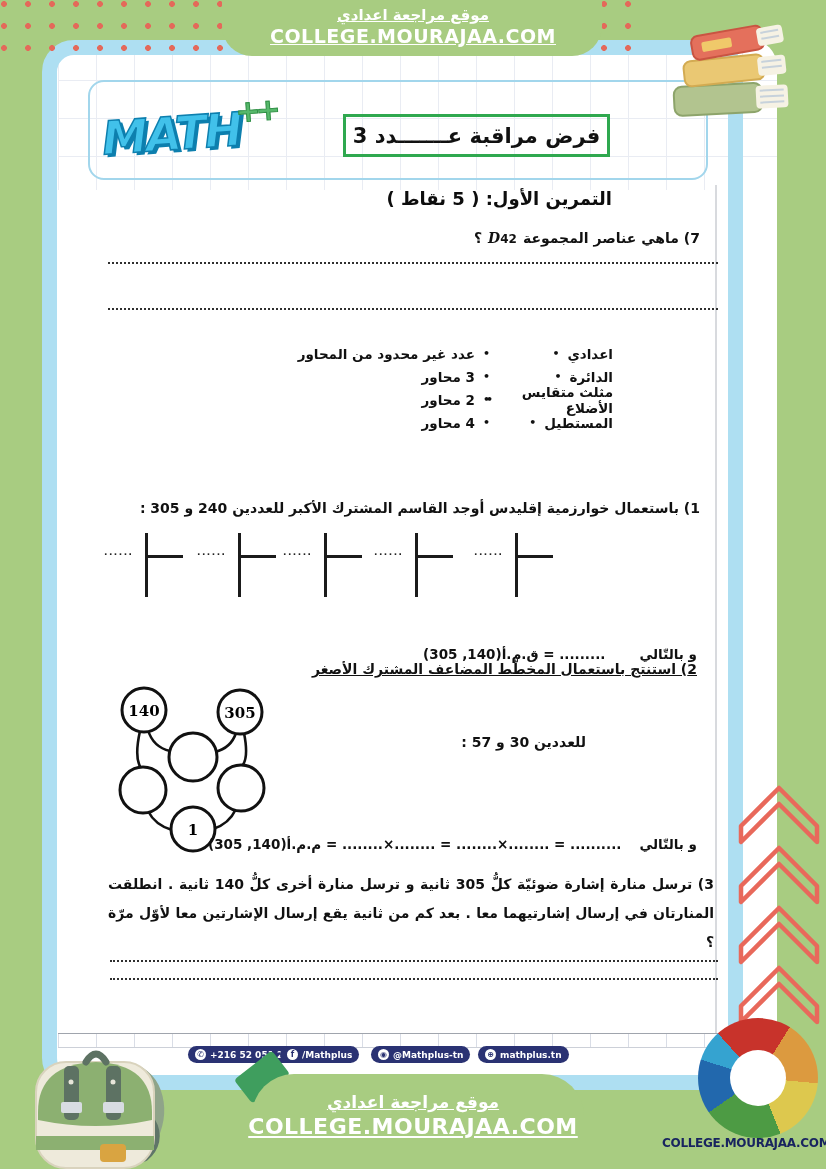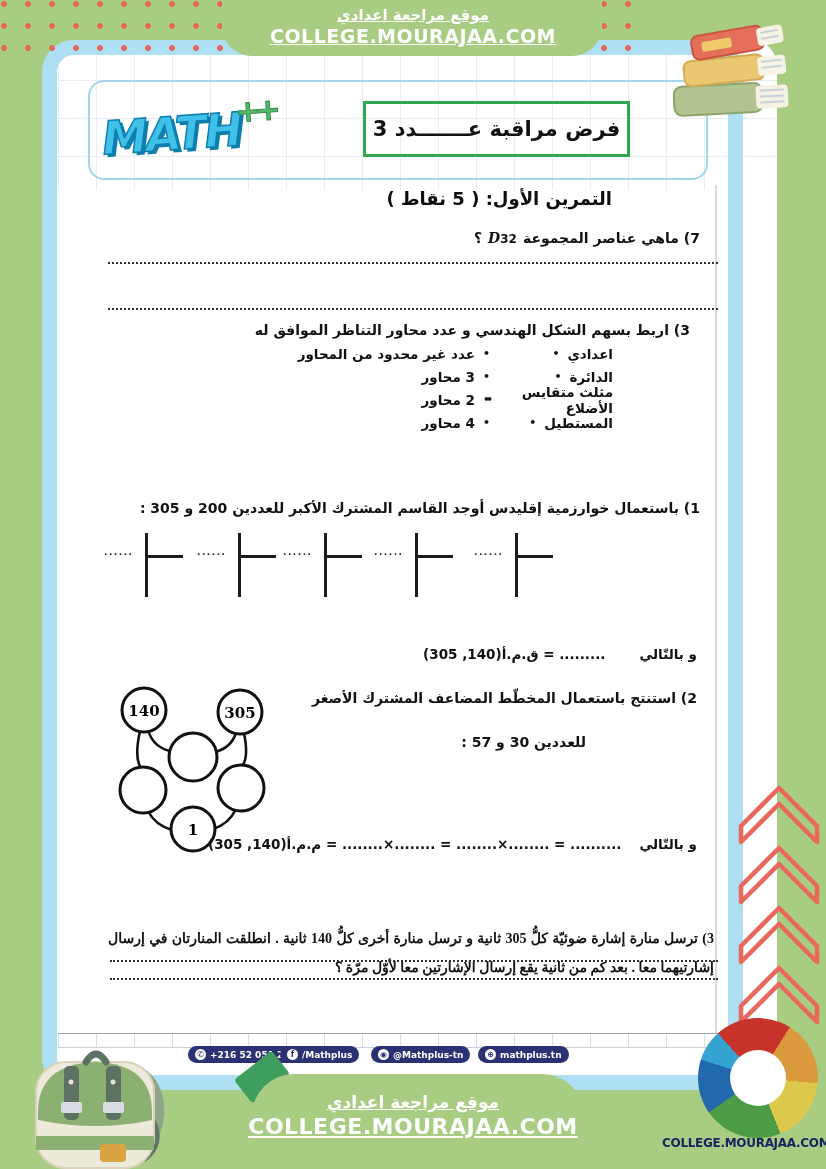--- a/index.html
+++ b/index.html
@@ -30,22 +30,22 @@
     background-image:linear-gradient(to right,#d9dde6 1px,transparent 1px);background-size:38px 13px;}
   .margin-line{left:715px;top:185px;width:1.5px;height:848px;background:#d8dade;z-index:2;}
 
   
   .hcard{left:88px;top:80px;width:620px;height:100px;border:2.5px solid #a2d6ec;border-radius:16px;box-sizing:border-box;z-index:2;}
   .mathlogo{left:102px;top:88px;width:190px;height:88px;display:flex;align-items:center;z-index:2;transform:rotate(-4deg);}
   .mathlogo .word{font-style:italic;font-weight:900;font-size:46px;letter-spacing:-2px;color:#41c1ea;
     -webkit-text-stroke:1.5px #0d7fae;text-shadow:3px 3px 0 #0d7fae;}
   .mathlogo .plus{font-weight:900;font-size:30px;color:#56b86b;-webkit-text-stroke:1px #2e8f44;
     letter-spacing:-5px;position:relative;top:-18px;left:-4px;}
-  .titlebox{left:343px;top:101px;width:267px;height:56px;border:3px solid #2fa84f;box-sizing:border-box;
-    display:flex;align-items:center;justify-content:center;z-index:2;margin-left:20px;}
+  .titlebox{left:343px;top:114px;width:267px;height:43px;border:3px solid #2fa84f;box-sizing:border-box;
+    display:flex;align-items:center;justify-content:center;z-index:2;}
   .titlebox span{font-size:21px;font-weight:bold;color:#111;}
 
   
   .extitle{font-size:18px;font-weight:bold;color:#0d0d0d;z-index:2;}
   .q{font-size:14px;font-weight:bold;color:#111;z-index:2;white-space:nowrap;}
   .dotline{border-bottom:2.2px dotted #2f2f2f;height:12px;z-index:2;}
   .dset{margin:0 6px;font-size:14px;}
   .dsym{font-family:"DejaVu Serif",serif;font-style:italic;font-weight:bold;}
   .dsub{font-size:12px;}
 
@@ -99,27 +99,26 @@
     <span class="word">MATH</span>
       <span class="plus">++</span>
   </div>
   <div class="abs titlebox">
     <span class="ar">فرض مراقبة عـــــــدد 3</span>
   </div>
 
   <div class="abs extitle ar" style="right:214px;top:188px;">التمرين الأول: ( 5 نقاط )</div>
 
   <div class="abs q ar" style="right:126px;top:230px;">
-    <span>7) ماهي عناصر المجموعة</span><span class="dset"><span class="dsym">D</span><span class="dsub">32</span></span><span>؟</span>
+    <span>7) ماهي عناصر المجموعة</span><span class="dset"><span class="dsym">D</span><span class="dsub">42</span></span><span>؟</span>
   </div>
   <div class="abs dotline" style="left:108px;top:250px;width:610px;"></div>
 
   <div class="abs dotline" style="left:108px;top:296px;width:610px;"></div>
 
-  <div class="abs q ar" style="right:136px;top:322px;">3) اربط بسهم الشكل الهندسي و عدد محاور التناظر الموافق له</div>
 
   <div class="abs mcol" style="right:213px;top:342px;width:135px;">
     <div class="mrow">
         <span>اعدادي</span>
         <span class="blt">•</span>
       </div>
     <div class="mrow">
         <span>الدائرة</span>
         <span class="blt">•</span>
       </div>
@@ -144,21 +143,21 @@
     <div class="mrow">
         <span class="blt">•</span>
         <span>2 محاور</span>
       </div>
     <div class="mrow">
         <span class="blt">•</span>
         <span>4 محاور</span>
       </div>
   </div>
 
-  <div class="abs q ar" style="right:126px;top:500px;">1)  باستعمال خوارزمية إقليدس أوجد القاسم المشترك الأكبر للعددين 200 و 305 :</div>
+  <div class="abs q ar" style="right:126px;top:500px;">1)  باستعمال خوارزمية إقليدس أوجد القاسم المشترك الأكبر للعددين 240 و 305 :</div>
 
   <div class="abs bracket" style="left:100px;">
       <span class="bdots">......</span>
       <span class="bv"></span>
       <span class="bh"></span>
     </div>
   <div class="abs bracket" style="left:193px;">
       <span class="bdots">......</span>
       <span class="bv"></span>
       <span class="bh"></span>
@@ -177,21 +176,21 @@
       <span class="bdots">......</span>
       <span class="bv"></span>
       <span class="bh"></span>
     </div>
 
   <div class="abs concl" style="right:129px;top:646px;column-gap:34px;">
     <span>و بالتّالي</span>
     <span>......... = ق.م.أ(140, 305)</span>
   </div>
 
-  <div class="abs q ar" style="right:129px;top:690px;">2) استنتج باستعمال المخطّط المضاعف المشترك الأصغر</div>
+  <div class="abs q ar" style="right:129px;top:661px;text-decoration:underline;">2) استنتج باستعمال المخطّط المضاعف المشترك الأصغر</div>
   <div class="abs q ar" style="right:240px;top:734px;">للعددين 30 و 57 :</div>
 
   <svg class="abs" style="left:98px;top:640px;z-index:2;" width="200" height="225" viewBox="0 0 200 225">
     <path d="M50,90 Q55,107 72,111" fill="none" stroke="#111" stroke-width="2.6"></path>
     <path d="M138,93 Q133,108 117,112" fill="none" stroke="#111" stroke-width="2.6"></path>
     <path d="M42,91 Q36,118 43,128" fill="none" stroke="#111" stroke-width="2.6"></path>
     <path d="M146,93 Q151,118 144,126" fill="none" stroke="#111" stroke-width="2.6"></path>
     <path d="M50,171 Q57,185 74,190" fill="none" stroke="#111" stroke-width="2.6"></path>
     <path d="M138,169 Q131,184 115,189" fill="none" stroke="#111" stroke-width="2.6"></path>
     <circle cx="46" cy="70" r="22" fill="#fff" stroke="#111" stroke-width="3"></circle>
@@ -203,21 +202,21 @@
     <text x="46" y="76" font-size="15" font-weight="bold" text-anchor="middle">140</text>
     <text x="142" y="78" font-size="15" font-weight="bold" text-anchor="middle">305</text>
     <text x="95" y="195" font-size="15" font-weight="bold" text-anchor="middle">1</text>
   </svg>
 
   <div class="abs concl" style="right:129px;top:836px;column-gap:18px;">
     <span>و بالتّالي</span>
     <span>.......... = ........×........ = ........×........ = م.م.أ(140, 305)</span>
   </div>
 
-  <div class="abs para ar" style="right:112px;top:924px;width:606px;font-family:Liberation Serif, serif;">3) ترسل منارة إشارة ضوئيّة كلُّ 305 ثانية و ترسل منارة أخرى كلُّ 140 ثانية . انطلقت المنارتان في إرسال إشارتيهما معا . بعد كم من ثانية يقع إرسال الإشارتين معا لأوّل مرّة ؟</div>
+  <div class="abs para ar" style="right:112px;top:870px;width:606px;">3) ترسل منارة إشارة ضوئيّة كلُّ 305 ثانية و ترسل منارة أخرى كلُّ 140 ثانية . انطلقت المنارتان في إرسال إشارتيهما معا . بعد كم من ثانية يقع إرسال الإشارتين معا لأوّل مرّة ؟</div>
   <div class="abs dotline" style="left:110px;top:948px;width:608px;"></div>
   <div class="abs dotline" style="left:110px;top:966px;width:608px;"></div>
 
   <a class="abs pill" style="left:188px;">
       <span class="picon">✆</span>
       <span>+216 52 051 249</span>
     </a>
   <a class="abs pill" style="left:280px;">
       <span class="picon">f</span>
       <span>/Mathplus</span>

